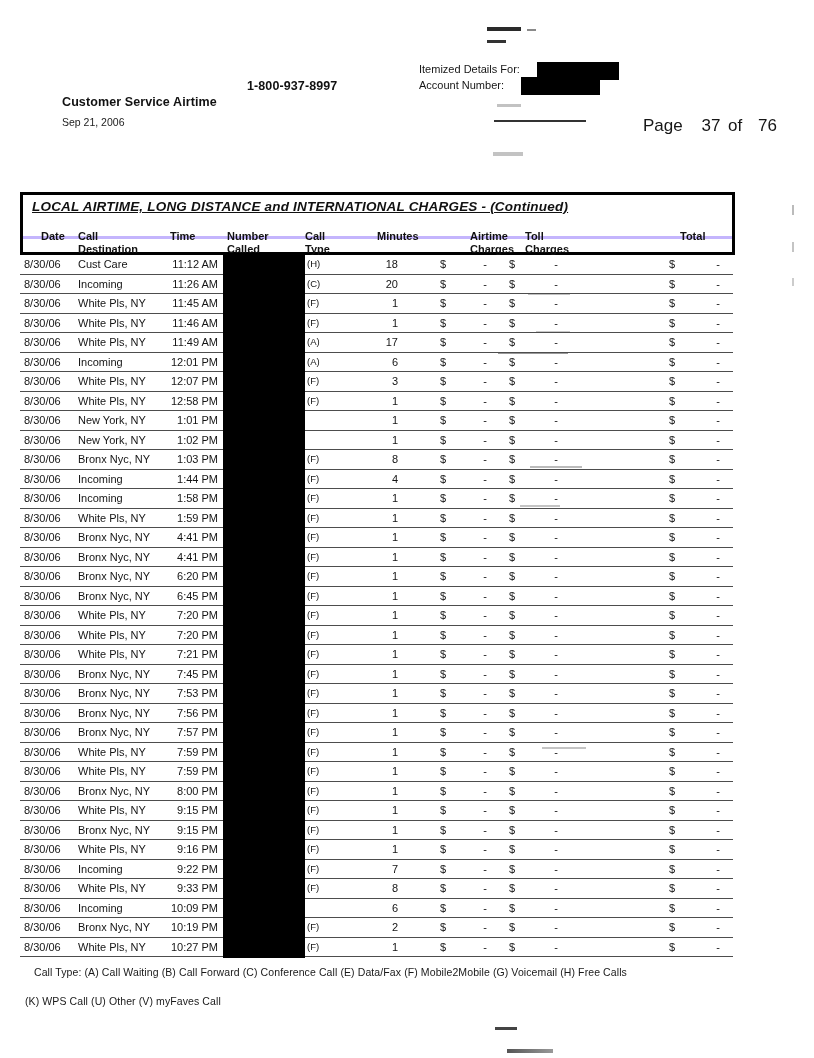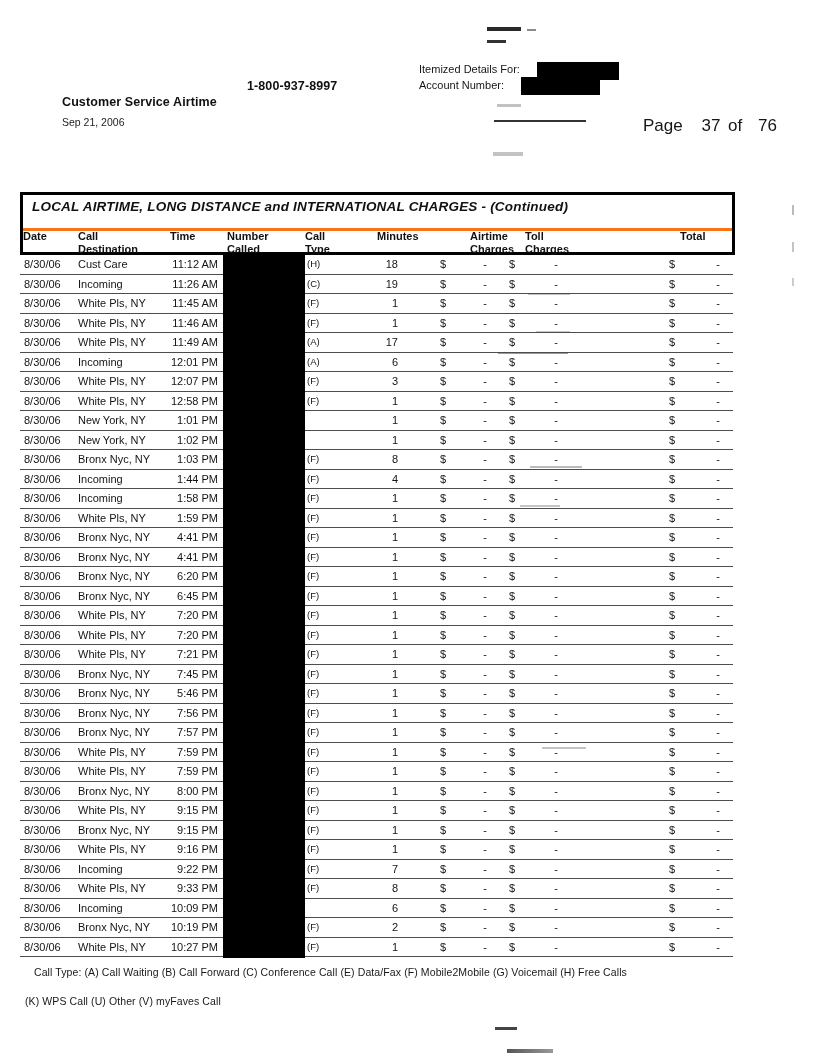--- a/index.html
+++ b/index.html
@@ -15,23 +15,23 @@
   .cs-label{font-size:12.5px;font-weight:bold;letter-spacing:.1px;}
   .stmt-date{font-size:10.5px;color:#222;}
   .page-ind{font-size:17px;color:#161616;}
   .page-ind span{display:inline-block;}
   
   .table-box{
     position:absolute;left:20px;top:192px;width:715px;height:63px;
     border:3px solid #000;box-sizing:border-box;background:#fff;
   }
   .tbl-title{
-    height:25px;border-bottom:3px solid #f97316;box-sizing:content-box;
+    height:25px;border-bottom:3px solid #c4b5fd;box-sizing:content-box;
     font-size:13.5px;font-weight:bold;font-style:italic;
-    padding:4px 0 4px 9px;letter-spacing:.2px;white-space:nowrap;
+    padding:4px 0 12px 9px;letter-spacing:.2px;white-space:nowrap;text-decoration:underline;
   }
   .hc{position:absolute;top:35px;font-size:11px;font-weight:bold;line-height:13px;white-space:nowrap;}
   .hc span{display:block;}
   
   .tbody{position:absolute;left:20px;top:255px;width:713px;}
   .row{position:relative;height:19.5px;box-sizing:border-box;border-bottom:1px solid #4d4d4d;}
   .cell{position:absolute;top:0;font-size:11px;line-height:18px;white-space:nowrap;color:#141414;}
   .c-date{left:4px;width:50px;}
   .c-dest{left:58px;width:110px;}
   .c-time{left:128px;width:70px;text-align:right;}
@@ -85,21 +85,21 @@
 
   <div class="abs page-ind" style="left:643px;top:116px;">
     <span>Page</span>
     <span style="margin-left:14px;">37</span>
     <span style="margin-left:3px;">of</span>
     <span style="margin-left:11px;">76</span>
   </div>
 
   <div class="table-box">
     <div class="tbl-title">LOCAL AIRTIME, LONG DISTANCE and INTERNATIONAL CHARGES  - (Continued)</div>
-    <div class="hc" style="left:0;">
+    <div class="hc" style="left:18px;">
         <span>Date</span>
         <span></span>
       </div>
     <div class="hc" style="left:55px;">
         <span>Call</span>
         <span>Destination</span>
       </div>
     <div class="hc" style="left:147px;">
         <span>Time</span>
         <span></span>
@@ -142,21 +142,21 @@
         <span class="cell c-tcur">$</span>
         <span class="cell c-tdash">-</span>
         <span class="cell c-totcur">$</span>
         <span class="cell c-totdash">-</span>
       </div>
       <div class="row">
         <span class="cell c-date">8/30/06</span>
         <span class="cell c-dest">Incoming</span>
         <span class="cell c-time">11:26 AM</span>
         <span class="cell c-type">(C)</span>
-        <span class="cell c-min">19</span>
+        <span class="cell c-min">20</span>
         <span class="cell c-acur">$</span>
         <span class="cell c-adash">-</span>
         <span class="cell c-tcur">$</span>
         <span class="cell c-tdash">-</span>
         <span class="cell c-totcur">$</span>
         <span class="cell c-totdash">-</span>
       </div>
       <div class="row">
         <span class="cell c-date">8/30/06</span>
         <span class="cell c-dest">White Pls, NY</span>
@@ -413,21 +413,21 @@
         <span class="cell c-acur">$</span>
         <span class="cell c-adash">-</span>
         <span class="cell c-tcur">$</span>
         <span class="cell c-tdash">-</span>
         <span class="cell c-totcur">$</span>
         <span class="cell c-totdash">-</span>
       </div>
       <div class="row">
         <span class="cell c-date">8/30/06</span>
         <span class="cell c-dest">Bronx Nyc, NY</span>
-        <span class="cell c-time">5:46 PM</span>
+        <span class="cell c-time">7:53 PM</span>
         <span class="cell c-type">(F)</span>
         <span class="cell c-min">1</span>
         <span class="cell c-acur">$</span>
         <span class="cell c-adash">-</span>
         <span class="cell c-tcur">$</span>
         <span class="cell c-tdash">-</span>
         <span class="cell c-totcur">$</span>
         <span class="cell c-totdash">-</span>
       </div>
       <div class="row">

